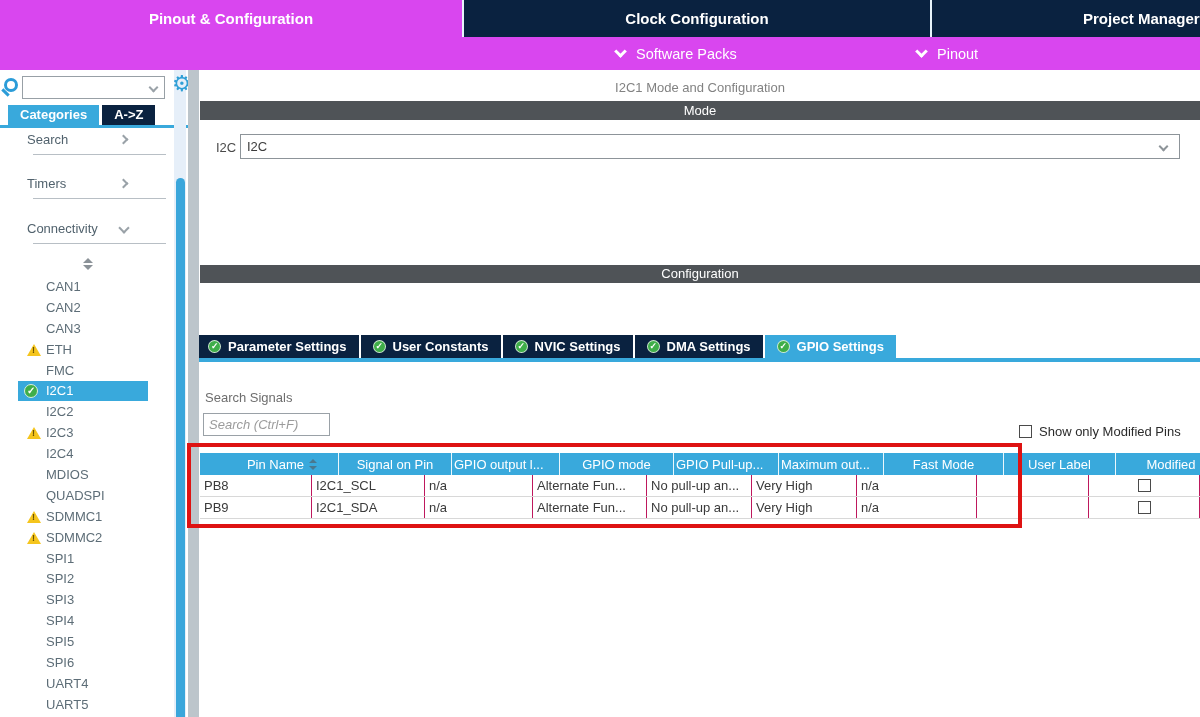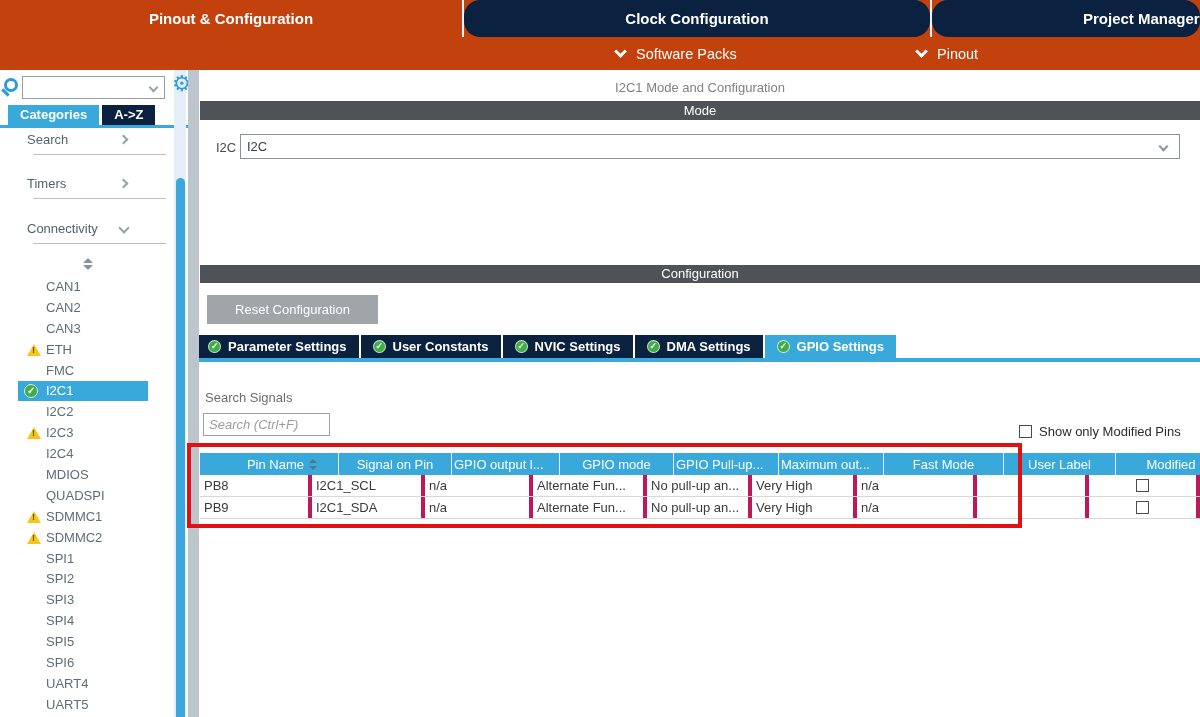--- a/index.html
+++ b/index.html
@@ -1,23 +1,23 @@
 <!DOCTYPE html>
 <html><head>
 <meta charset="utf-8">
 <style>
   * { margin:0; padding:0; box-sizing:border-box; }
   body { font-family:"Liberation Sans", sans-serif; background:#fff; }
   .app { position:relative; width:1200px; height:717px; background:#fff; overflow:hidden; font-family:"Liberation Sans", sans-serif; }
 
   
-  .topbar { position:absolute; left:0; top:0; width:1200px; height:70px; background:#c2410c; }
+  .topbar { position:absolute; left:0; top:0; width:1200px; height:70px; background:#d946ef; }
   .t1 { position:absolute; top:0; height:37px; display:flex; align-items:center; justify-content:center;
         color:#fff; font-weight:bold; font-size:15px; }
-  .t1.dark { background:#0a2240;border-radius:16px; }
+  .t1.dark { background:#0a2240; }
   .tab-pinoutcfg { left:0; width:462px; }
   .tab-clockcfg { left:464px; width:466px; }
   .tab-projmgr { left:932px; width:268px; overflow:hidden; justify-content:flex-start; }
   .tab-projmgr span { position:absolute; left:151px; top:0; line-height:37px; white-space:nowrap; }
   .hsep { position:absolute; top:0; width:2px; height:37px; background:#e8f4fb; }
   .subitem { position:absolute; top:37px; height:33px; display:flex; align-items:center; gap:11px;
              color:#fff; font-weight:normal; font-size:14.5px; }
   .chev-w { width:9px; height:9px; border-left:3px solid #fff; border-bottom:3px solid #fff;
             transform:rotate(-45deg); margin-top:-5px; }
 
@@ -90,21 +90,21 @@
   .sig-table { position:absolute; left:200px; top:453px; width:1000px; font-size:13px; z-index:1; }
   .tgrid { display:grid; grid-template-columns:112px 113px 108px 114px 105px 105px 120px 112px 111px; }
   .thead { height:22px; background:#39a9dc; color:#fff;padding-left:27px; }
   .th { display:flex; align-items:center; justify-content:center; border-right:1px solid rgba(255,255,255,.9); white-space:nowrap; overflow:hidden; gap:5px; }
   .th.left { justify-content:flex-start; padding-left:2px; }
   .th-sort { position:relative; width:9px; height:11px; flex:0 0 9px; }
   .th-sort i { position:absolute; left:0; width:0; height:0; border-left:4.5px solid transparent; border-right:4.5px solid transparent; }
   .th-sort .up { top:0; border-bottom:4.5px solid #49788f; }
   .th-sort .dn { bottom:0; border-top:4.5px solid #49788f; }
   .trow { height:22px; border-bottom:1px solid #d8d8d8; color:#3a3a3a; background:#fff; }
-  .td { display:flex; align-items:center; padding-left:4px; border-right:4px solid #be185d; white-space:nowrap; overflow:hidden; }
+  .td { display:flex; align-items:center; padding-left:4px; border-right:1px solid #be185d; white-space:nowrap; overflow:hidden; }
   .td.center { justify-content:center; padding-left:0; }
 
   .red-box { position:absolute; left:187px; top:443px; width:835px; height:85px; border:4px solid #de1212; z-index:5; }
 </style>
 </head>
 <body>
 
 <div class="app">
 
   <div class="topbar">
@@ -246,21 +246,20 @@
   <div class="panel-title">I2C1 Mode and Configuration</div>
 
   <div class="bar mode-bar">Mode</div>
   <div class="field-label">I2C</div>
   <div class="field-select">
     <span>I2C</span>
     <span class="fs-ch"></span>
   </div>
 
   <div class="bar config-bar">Configuration</div>
-  <button class="reset-btn">Reset Configuration</button>
 
   <div class="cfg-tabs">
     <div class="cfg-tab">
       <span class="gicon"></span>
       <span>Parameter Settings</span>
     </div>
     <div class="cfg-tab">
       <span class="gicon"></span>
       <span>User Constants</span>
     </div>

